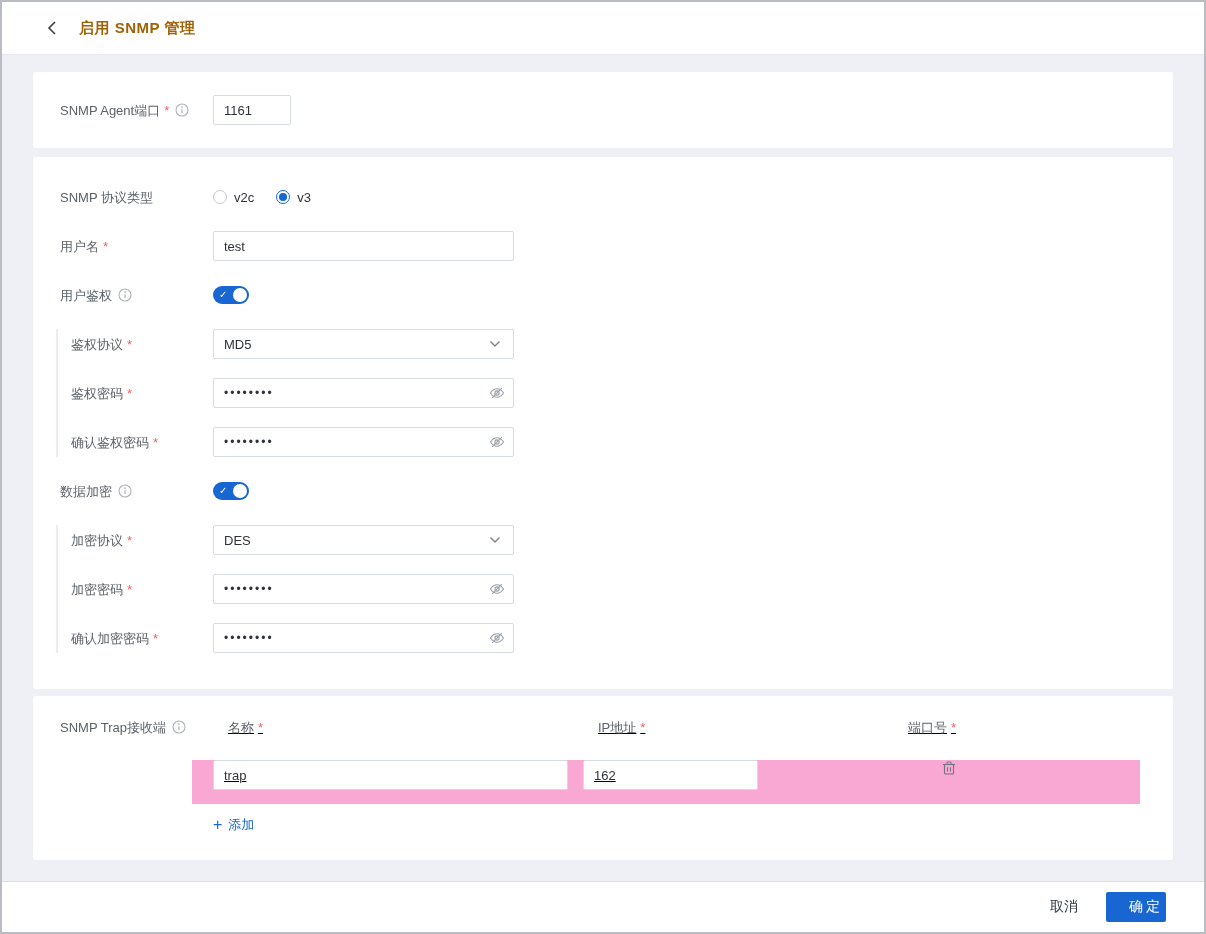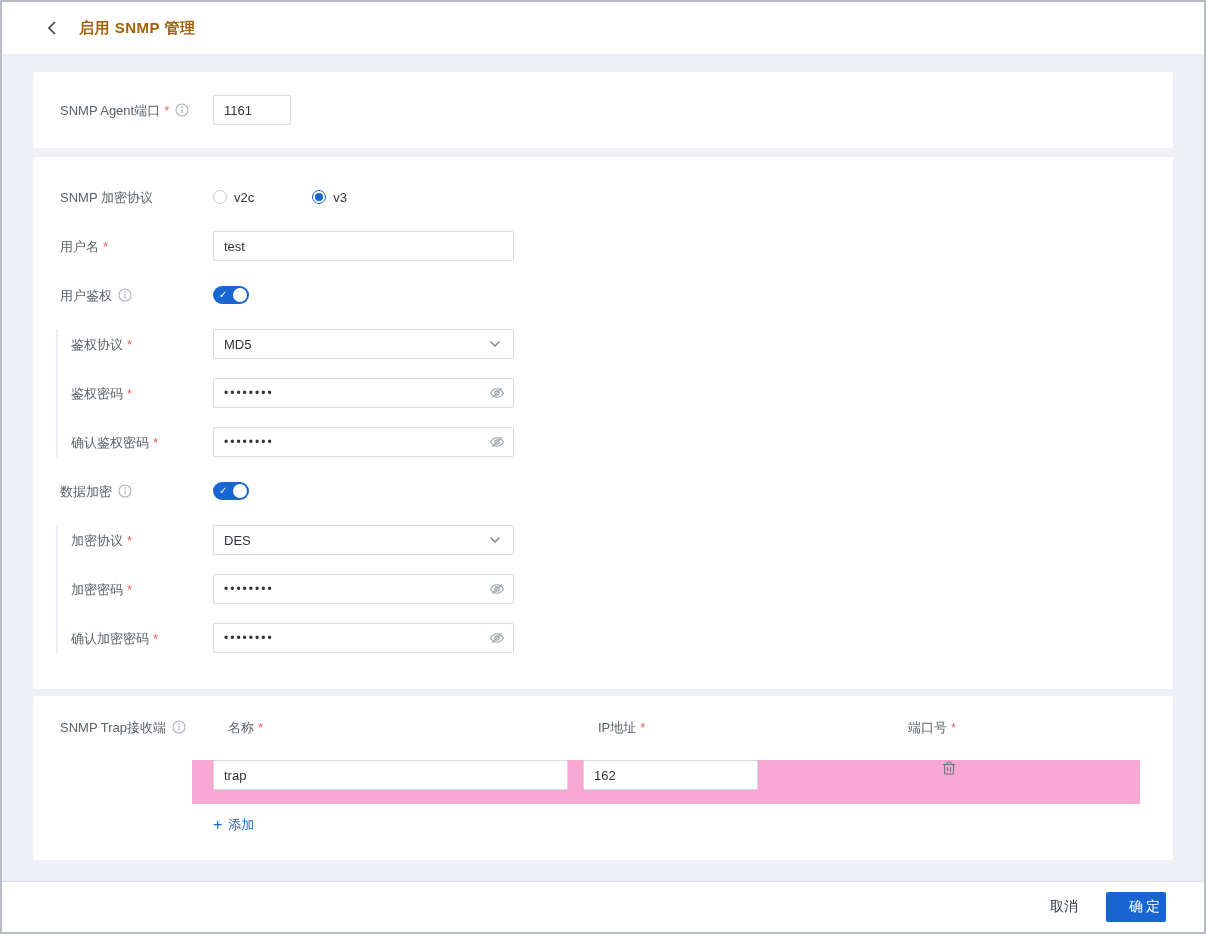--- a/index.html
+++ b/index.html
@@ -57,37 +57,37 @@
 
   .pwd{position:relative;width:301px;display:flex;align-items:center;}
   .pwd .input{width:100%;padding-right:34px;font-size:12px;letter-spacing:2px;color:#30343a;}
   .pwd .eye{position:absolute;right:9px;display:flex;cursor:pointer;}
 
   .indent{margin-left:23px;border-left:2px solid #e9ecf1;margin-bottom:19px;}
   .indent .row .flabel{width:155px;padding-left:13px;}
   .indent .row:last-child{margin-bottom:0;}
   .card-proto .indent:last-child{margin-bottom:12px;}
 
-  .radio-group{display:flex;align-items:center;gap:36px;}
+  .radio-group{display:flex;align-items:center;}
   .radio{display:flex;align-items:center;cursor:pointer;margin-right:22px;}
   .radio .circle{width:14px;height:14px;border-radius:50%;border:1px solid #c6ccd4;background:#fff;margin-right:7px;position:relative;}
   .radio.checked .circle{border-color:#1766d1;}
   .radio.checked .circle::after{content:"";position:absolute;left:2px;top:2px;width:8px;height:8px;border-radius:50%;background:#1766d1;}
   .radio .rlabel{font-size:13px;color:#2f3338;}
 
   .toggle{width:36px;height:18px;border-radius:9px;background:#1766d1;position:relative;cursor:pointer;flex-shrink:0;}
   .toggle .check{position:absolute;left:6px;top:50%;transform:translateY(-52%);color:#fff;font-size:10px;line-height:1;}
   .toggle .knob{position:absolute;right:2px;top:2px;width:14px;height:14px;border-radius:50%;background:#fff;}
 
   
   .trap-label{
     width:159px;padding-left:27px;flex-shrink:0;
     font-size:13px;color:#5c6269;display:flex;align-items:center;height:18px;line-height:1;
   }
-  .trap-content{width:948px;}
+  .trap-content{width:948px;text-decoration:underline;}
   .trap-cols{display:flex;padding-left:21px;margin-bottom:24px;height:18px;align-items:center;}
   .tcol{font-size:13px;color:#5c6269;display:flex;align-items:center;line-height:1;padding-left:15px;}
   .tcol-name{width:370px;}
   .tcol-ip{width:310px;}
   .tcol-port{width:175px;}
   .trap-row{height:44px;background:#f9a8d4;display:flex;align-items:flex-start;padding-left:21px;}
   .trap-row .input{background:#fff;}
   .ti-name{width:355px;margin-right:15px;}
   .ti-ip{width:290px;margin-right:20px;}
   .ti-port{width:175px;}
@@ -142,21 +142,21 @@
           </span>
         </div>
         <input class="input w-sm" value="1161" style="">
       </div>
     </div>
 
     <div class="card card-proto">
 
       <div class="row">
         <div class="flabel">
-          <span>SNMP 加密协议</span>
+          <span>SNMP 协议类型</span>
         </div>
         <div class="radio-group">
           <span class="radio">
             <span class="circle"></span>
             <span class="rlabel">v2c</span>
           </span>
           <span class="radio checked">
             <span class="circle"></span>
             <span class="rlabel">v3</span>
           </span>

